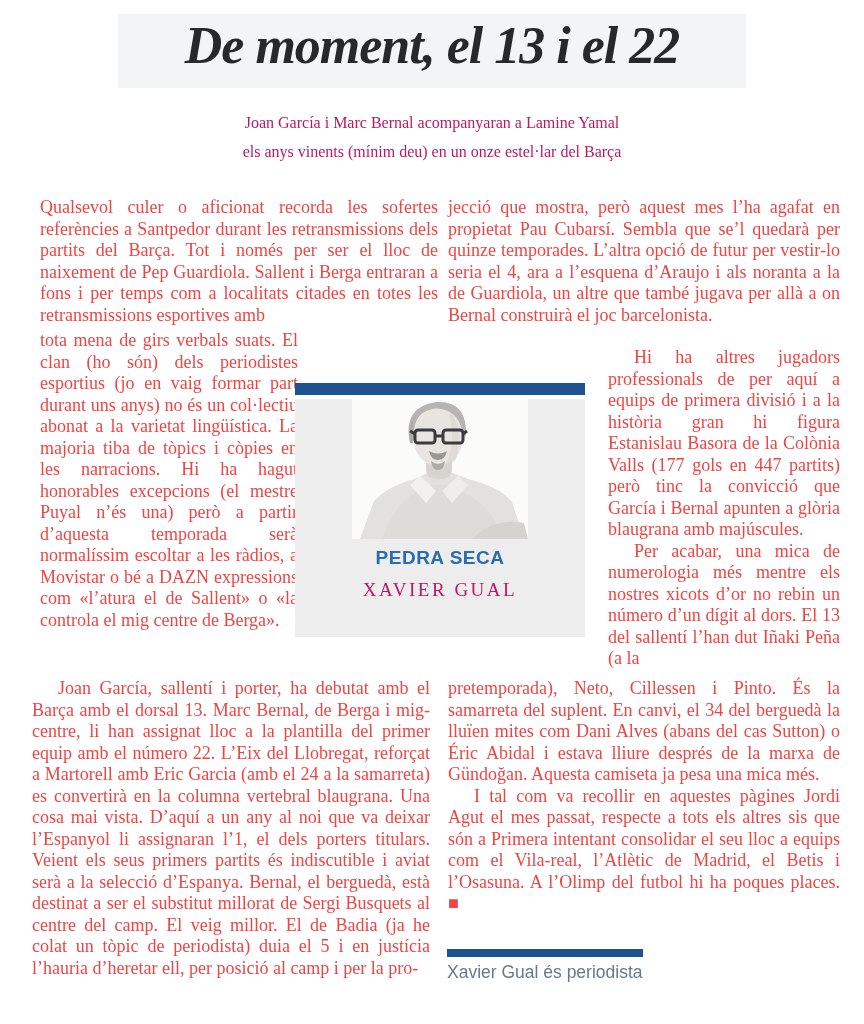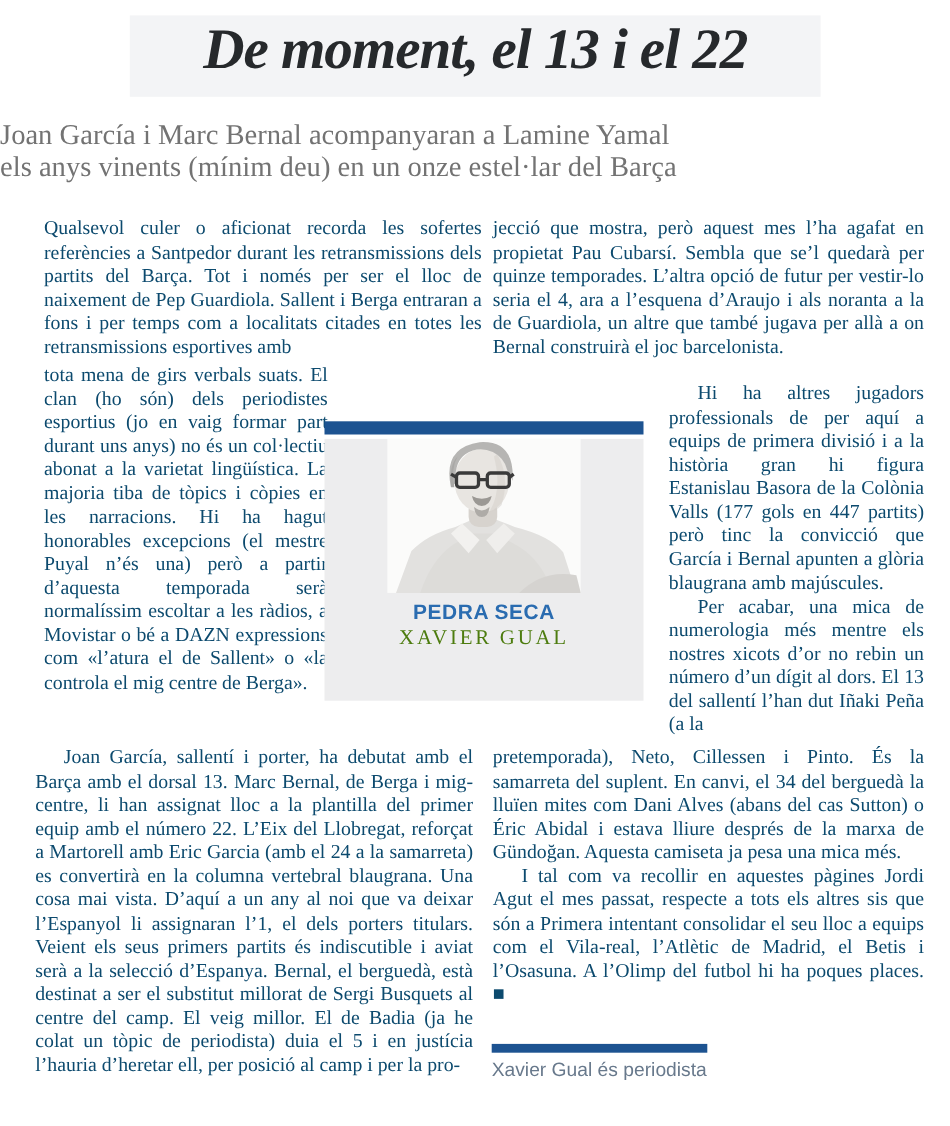--- a/index.html
+++ b/index.html
@@ -25,30 +25,31 @@
     font-family: "Liberation Serif", serif;
     font-style: italic;
     font-weight: 600;
     font-size: 52px;
     letter-spacing: -1px;
     color: #26292c;
   }
   .subtitle {
     position: absolute;
     left: 0; right: 0; top: 108px;
-    font-size: 26px;
+    text-align: center;
+    font-size: 16px;
     line-height: 29px;
     font-weight: 500;
-    color: #737373;
+    color: #be185d;
   }
   .body-block {
     position: absolute;
     font-size: 18px;
     line-height: 21.5px;
-    color: #0c4a6e;
+    color: #ef4444;
     text-align: justify;
     text-justify: inter-word;
   }
   .body-block p.indent { text-indent: 26px; }
   .blk-l1 { left: 40px;  top: 197px; width: 398px; }
   .blk-l2 { left: 40px;  top: 330px; width: 258px; }
   .blk-l3 { left: 32px;  top: 678px; width: 398px; }
   .blk-r1 { left: 448px; top: 197px; width: 392px; }
   .blk-r2 { left: 608px; top: 347px; width: 232px; }
   .blk-r3 { left: 448px; top: 678px; width: 392px; }
@@ -70,24 +71,25 @@
   .portrait { display: block; margin: 4px auto 0 auto; }
   .box-section {
     margin-top: 8px;
     font-family: "Liberation Sans", sans-serif;
     font-weight: 700;
     font-size: 19px;
     letter-spacing: 0.5px;
     color: #2a6cb0;
   }
   .box-author {
+    margin-top: 10px;
     font-family: "Liberation Serif", serif;
     font-size: 19px;
     letter-spacing: 2.5px;
-    color: #4d7c0f;
+    color: #be185d;
   }
   .footer-bar {
     position: absolute;
     left: 447px; top: 949px;
     width: 196px; height: 8px;
     background: #1d5391;
   }
   .footer-byline {
     position: absolute;
     left: 447px; top: 962px;

